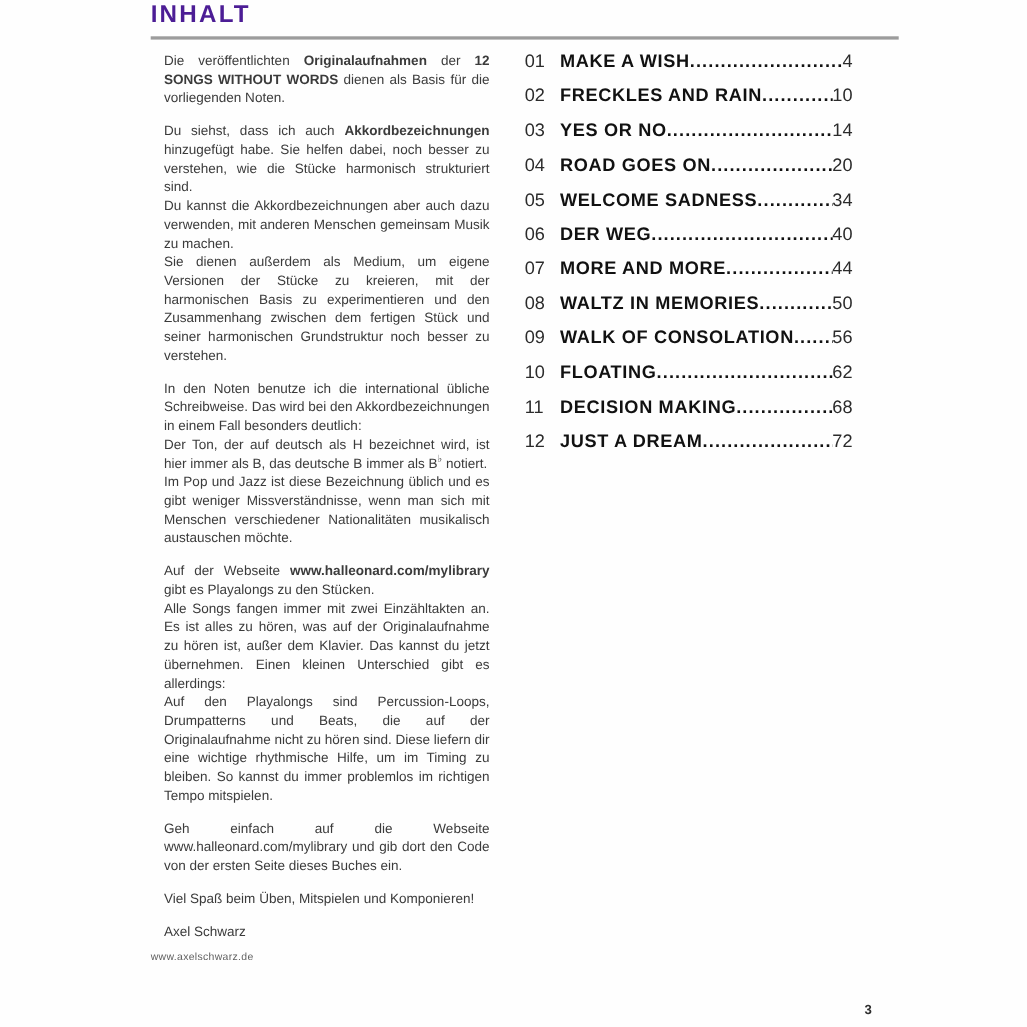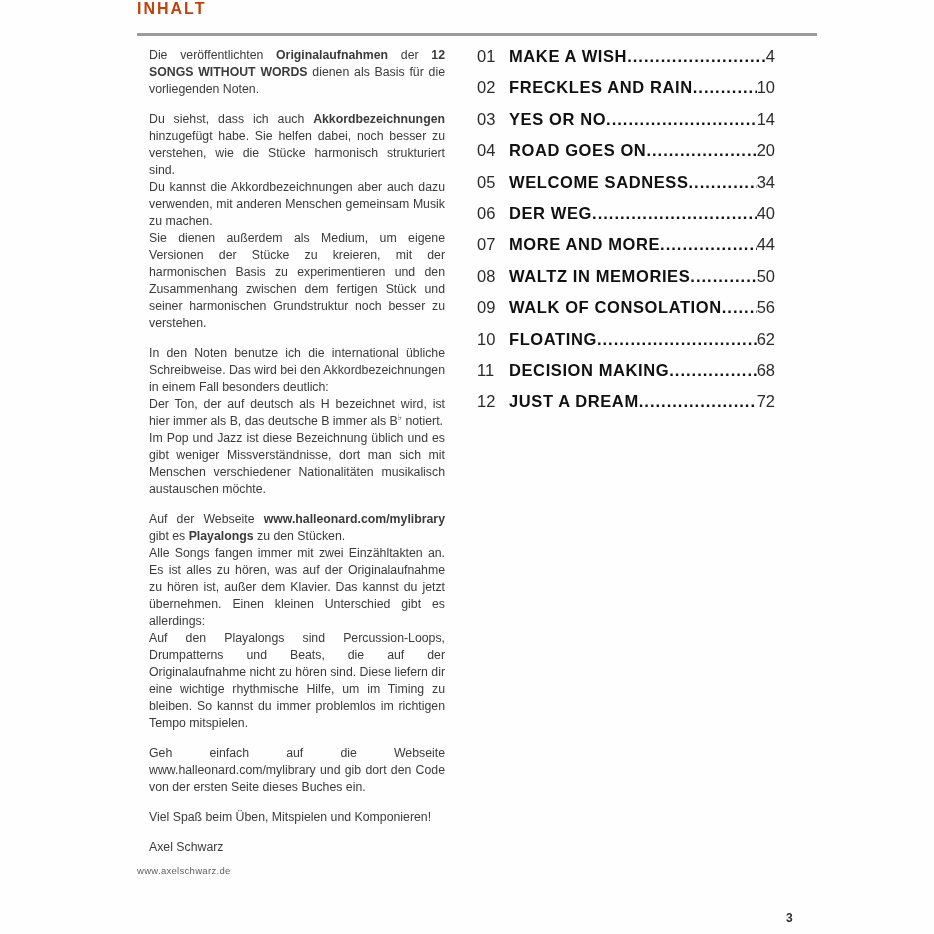--- a/index.html
+++ b/index.html
@@ -7,22 +7,22 @@
     width: 934px; height: 934px;
     background: #fefefe;
     font-family: "Liberation Sans", sans-serif;
     position: relative;
     overflow: hidden;
   }
   .page { position: absolute; inset: 0; }
 
   .title {
     position: absolute; left: 137px; top: 0px; margin: 0;
-    font-size: 16px; font-weight: 700; letter-spacing: 2px;
-    color: #c2410c;
+    font-size: 22px; font-weight: 700; letter-spacing: 2px;
+    color: #4c1d95;
   }
   .rule {
     position: absolute; left: 137px; top: 33px;
     width: 680px; height: 3px; background: #9c9c9c;
   }
 
   .intro {
     position: absolute; left: 137px; top: 47px; width: 308px;
     font-size: 12.3px; line-height: 17px; color: #3b3b3b;
     text-align: justify;
@@ -80,24 +80,24 @@
         <p><span>Die veröffentlichten </span><span style="font-weight: 700;">Originalaufnahmen</span><span> der </span><span style="font-weight: 700;">12 SONGS WITHOUT WORDS</span><span> dienen als Basis für die vorliegenden Noten.</span></p>
       </div>
       <div class="block">
         <p><span>Du siehst, dass ich auch </span><span style="font-weight: 700;">Akkordbezeichnungen</span><span> hinzugefügt habe. Sie helfen dabei, noch besser zu verstehen, wie die Stücke harmonisch strukturiert sind.</span></p>
         <p><span>Du kannst die Akkordbezeichnungen aber auch dazu verwenden, mit anderen Menschen gemeinsam Musik zu machen.</span></p>
         <p><span>Sie dienen außerdem als Medium, um eigene Versionen der Stücke zu kreieren, mit der harmonischen Basis zu experimentieren und den Zusammenhang zwischen dem fertigen Stück und seiner harmonischen Grundstruktur noch besser zu verstehen.</span></p>
       </div>
       <div class="block">
         <p><span>In den Noten benutze ich die international übliche Schreibweise. Das wird bei den Akkordbezeichnungen in einem Fall besonders deutlich:</span></p>
         <p><span>Der Ton, der auf deutsch als H bezeichnet wird, ist hier immer als B, das deutsche B immer als B</span><sup>♭</sup><span> notiert.</span></p>
-        <p><span>Im Pop und Jazz ist diese Bezeichnung üblich und es gibt weniger Missverständnisse, dort man sich mit Menschen verschiedener Nationalitäten musikalisch austauschen möchte.</span></p>
+        <p><span>Im Pop und Jazz ist diese Bezeichnung üblich und es gibt weniger Missverständnisse, wenn man sich mit Menschen verschiedener Nationalitäten musikalisch austauschen möchte.</span></p>
       </div>
       <div class="block">
-        <p><span>Auf der Webseite </span><span style="font-weight: 700;">www.halleonard.com/mylibrary</span><span> gibt es </span><span style="font-weight: 700;">Playalongs</span><span> zu den Stücken.</span></p>
+        <p><span>Auf der Webseite </span><span style="font-weight: 700;">www.halleonard.com/mylibrary</span><span> gibt es </span><span style="font-weight: 400;">Playalongs</span><span> zu den Stücken.</span></p>
         <p><span>Alle Songs fangen immer mit zwei Einzähltakten an. Es ist alles zu hören, was auf der Originalaufnahme zu hören ist, außer dem Klavier. Das kannst du jetzt übernehmen. Einen kleinen Unterschied gibt es allerdings:</span></p>
         <p><span>Auf den Playalongs sind Percussion-Loops, Drumpatterns und Beats, die auf der Originalaufnahme nicht zu hören sind. Diese liefern dir eine wichtige rhythmische Hilfe, um im Timing zu bleiben. So kannst du immer problemlos im richtigen Tempo mitspielen.</span></p>
       </div>
       <div class="block">
         <p><span>Geh einfach auf die Webseite www.halleonard.com/mylibrary und gib dort den Code von der ersten Seite dieses Buches ein.</span></p>
       </div>
       <div class="block">
         <p><span>Viel Spaß beim Üben, Mitspielen und Komponieren!</span></p>
       </div>
       <div class="block">

